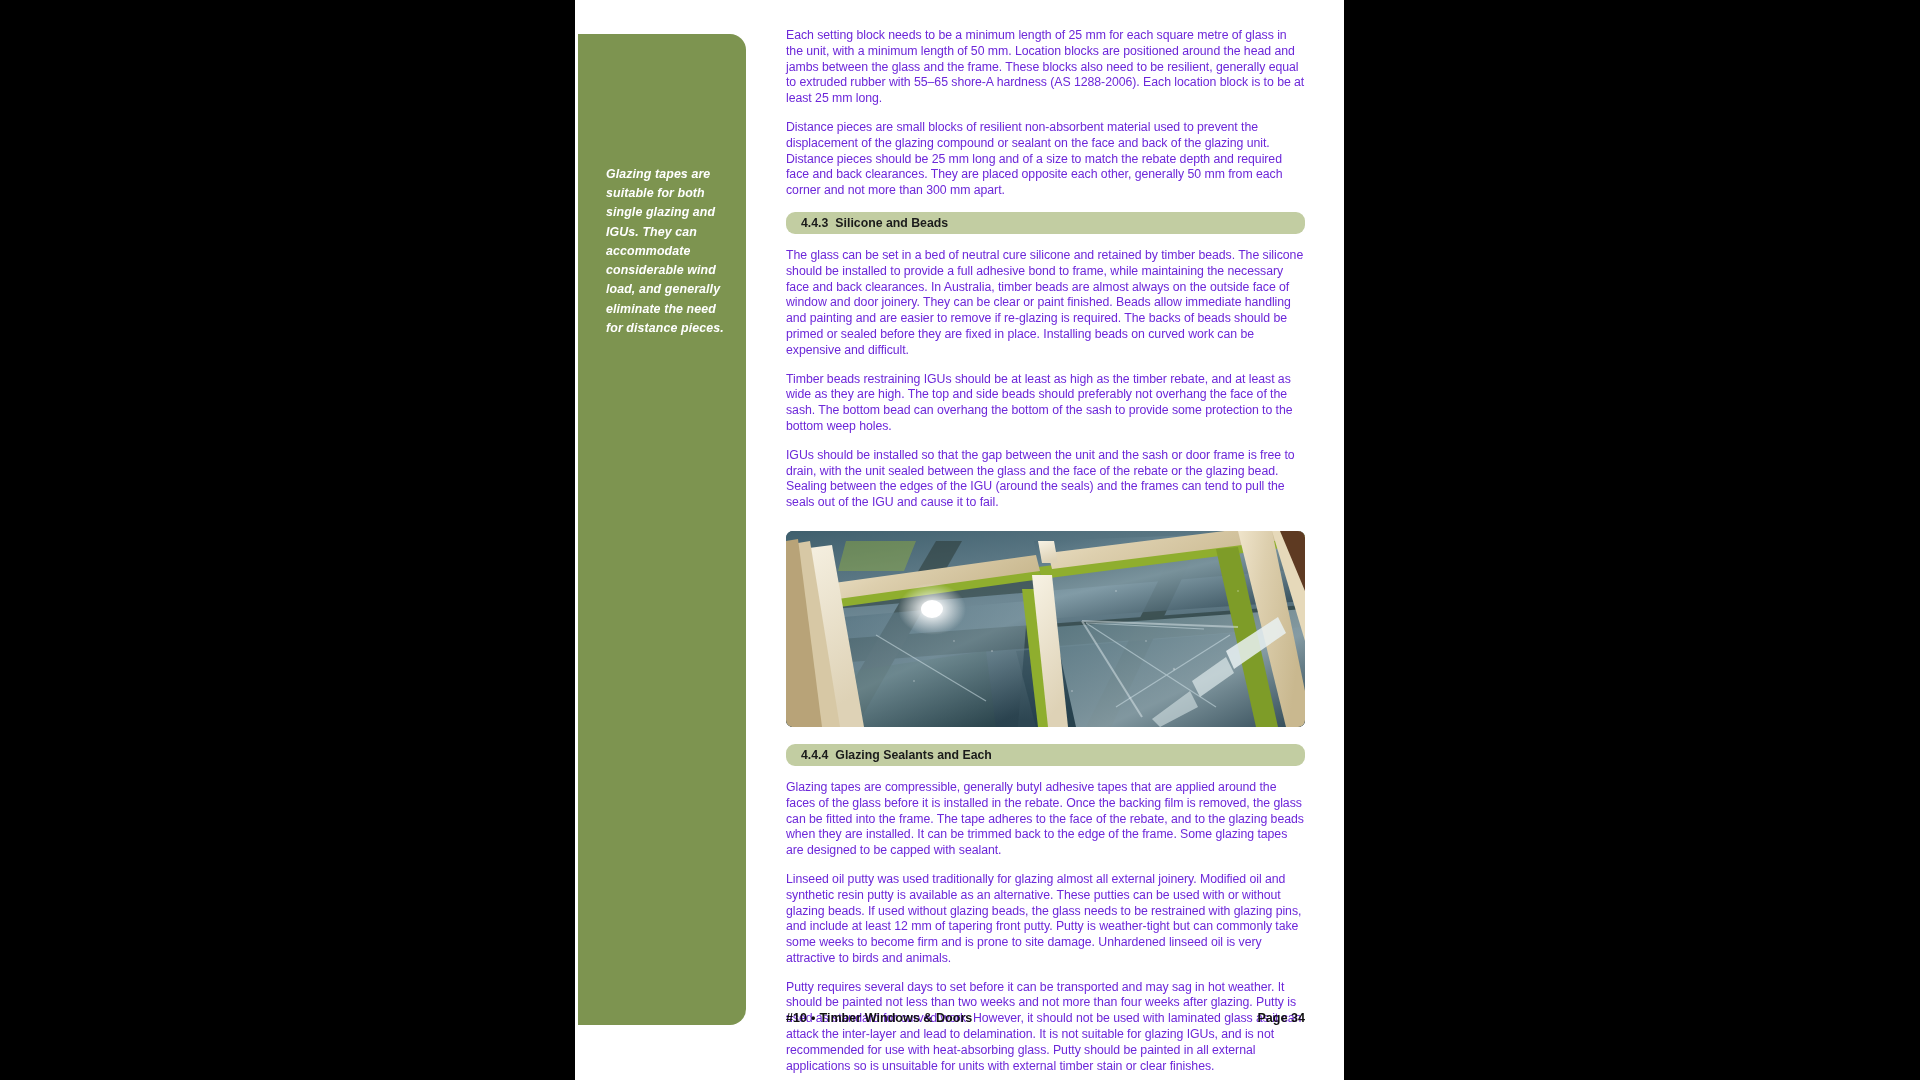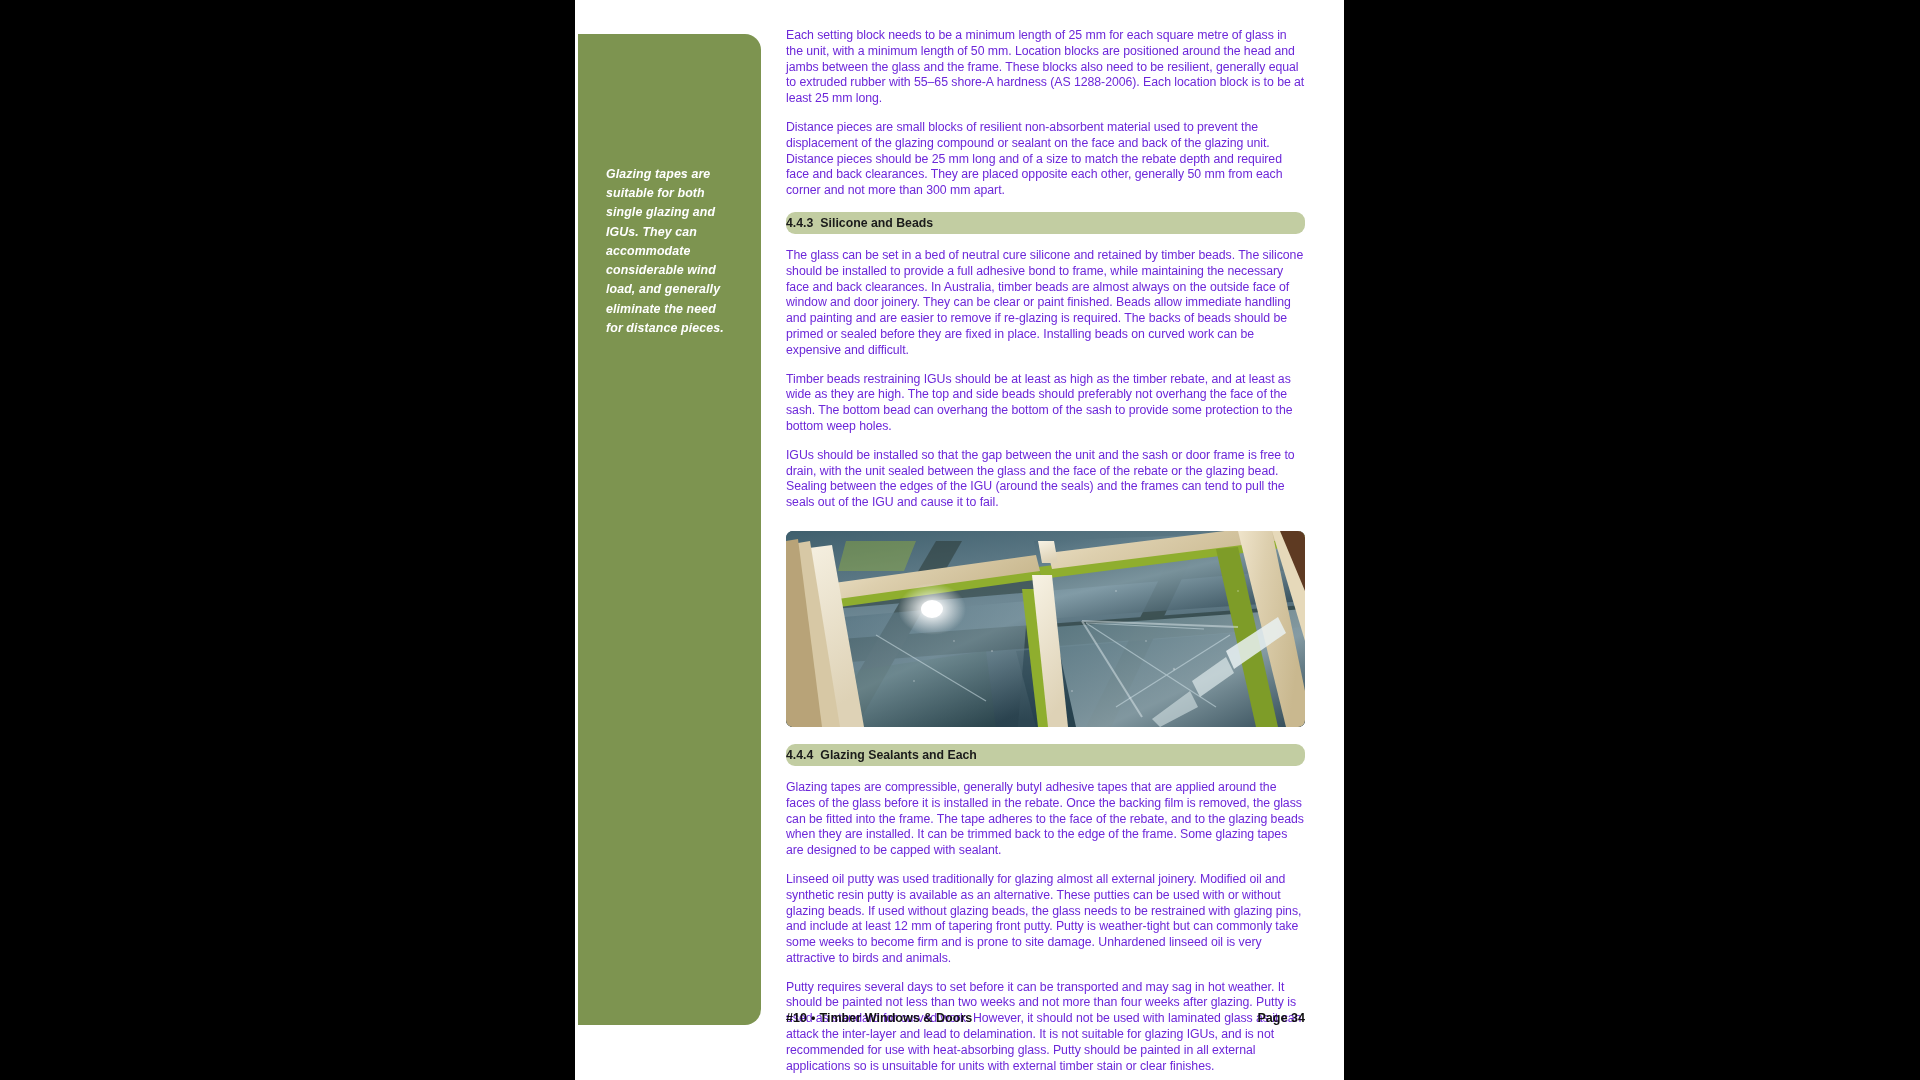--- a/index.html
+++ b/index.html
@@ -18,21 +18,21 @@
   #page {
     position:absolute;
     left:575px; top:0px;
     width:769px; height:1080px;
     background:#ffffff;
   }
   
   #side-panel {
     position:absolute;
     left:3px; top:34px;
-    width:183px; height:991px;
+    width:168px; height:991px;
     background:#7d9450;
     border-top-right-radius:16px;
     border-bottom-right-radius:16px;
   }
   #pull-quote {
     position:absolute;
     left:28px; top:131px;
     width:124px;
     font-style:italic;
     font-weight:bold;
@@ -56,20 +56,21 @@
     letter-spacing:-0.05px;
   }
   p.body:last-child { margin-bottom:0; }
   
   .section-head {
     position:relative;
     background:#c2cda2;
     border-radius:9px;
     height:22px;
     line-height:22px;
+    padding-left:15px;
     font-size:12.3px;
     font-weight:bold;
     color:#1b1b1b;
     margin-top:4px;
     margin-bottom:14px;
     white-space:nowrap;
   }
   .section-head .num { margin-right:7px; }
   
   #photo-frame {

